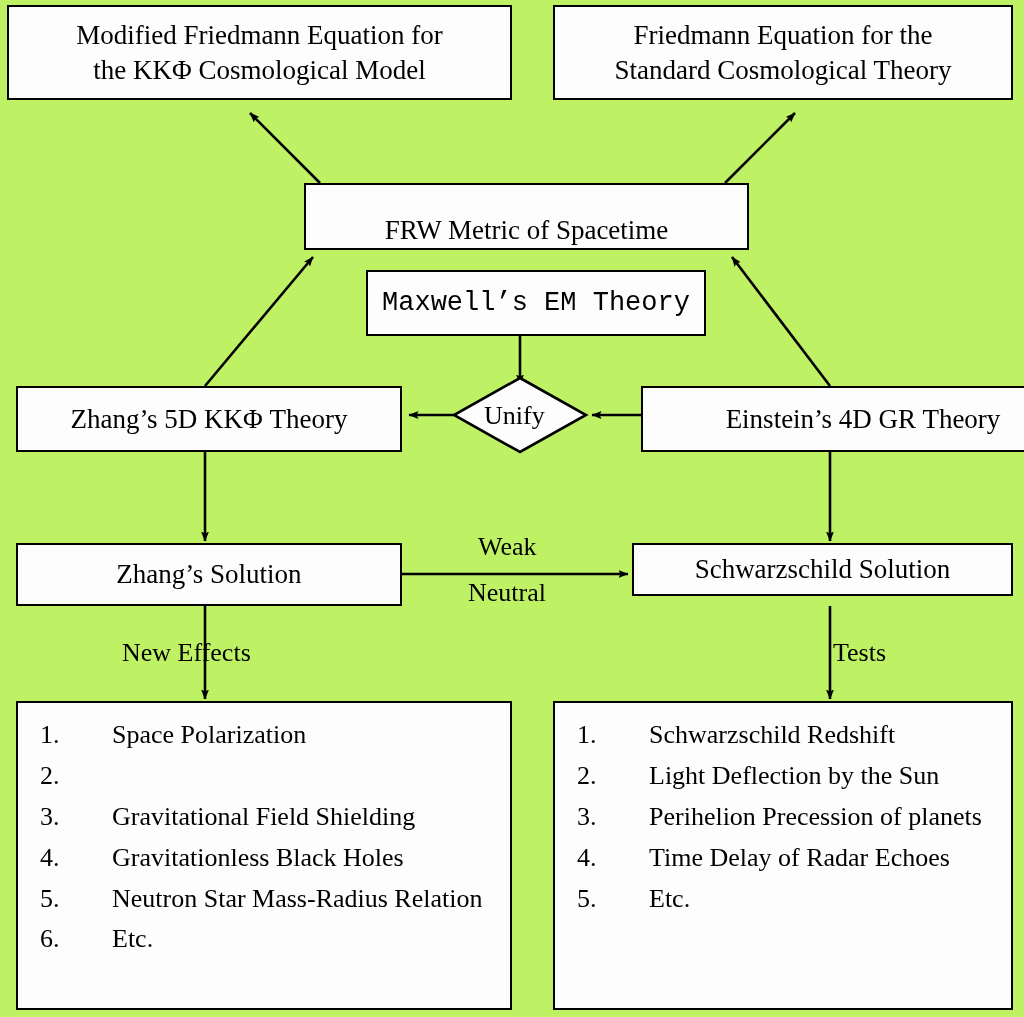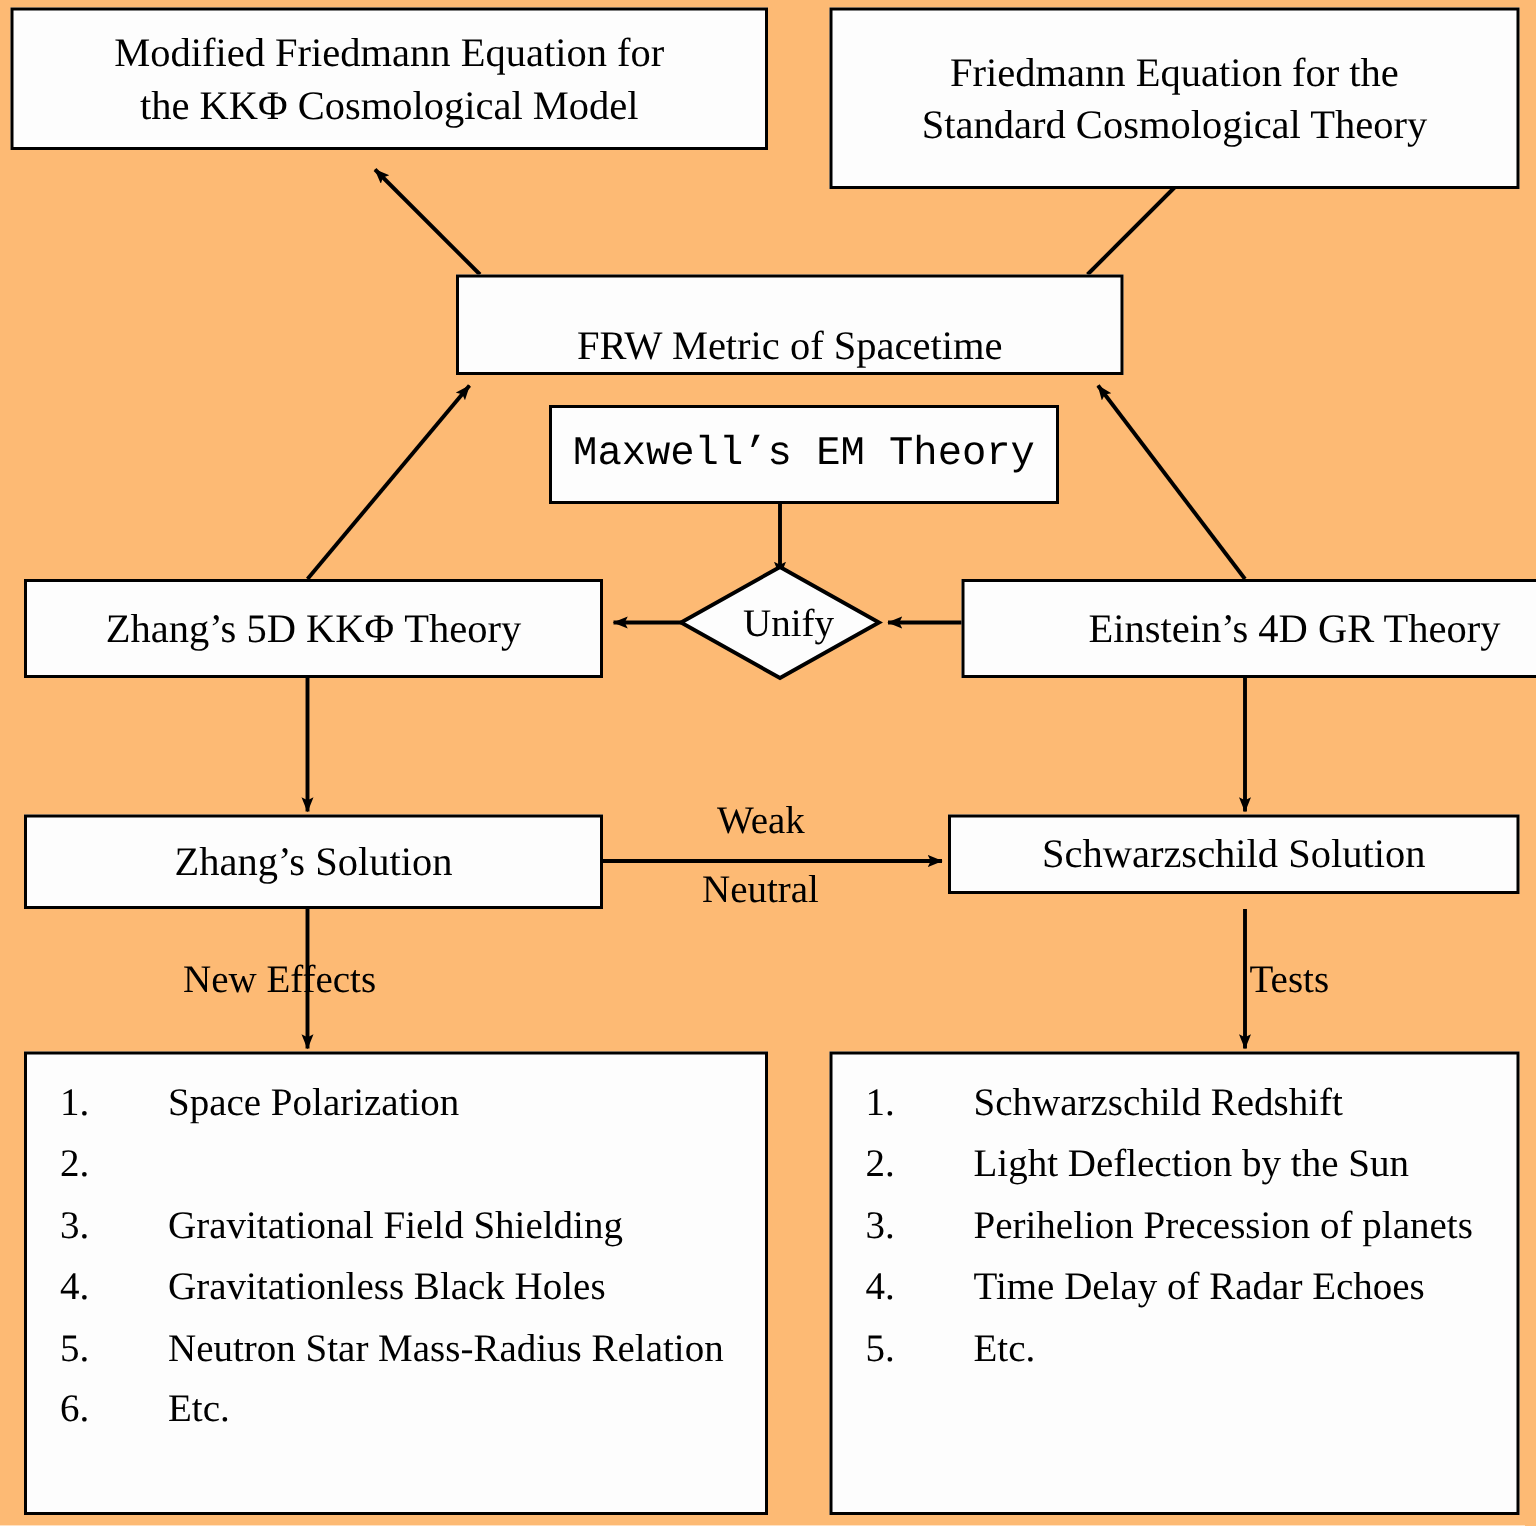--- a/index.html
+++ b/index.html
@@ -4,21 +4,21 @@
 <style>
   html, body {
     margin: 0;
     padding: 0;
     background: #ffffff;
   }
   #diagram-root {
     position: relative;
     width: 1024px;
     height: 1017px;
-    background: #fdba74;
+    background: #bef264;
     font-family: "Liberation Serif", "DejaVu Serif", serif;
     overflow: hidden;
   }
   #edge-layer {
     position: absolute;
     left: 0;
     top: 0;
     width: 1024px;
     height: 1017px;
     pointer-events: none;
@@ -115,40 +115,40 @@
     <path d="M830,606 L830,699" stroke="#000000" stroke-width="2.6" fill="none" marker-end="url(#arrowhead)"></path>
   </svg>
 
   <div class="node wide-title" style="left:7px; top:5px; width:505px; height:95px;">
     <div>
       <div>Modified Friedmann Equation for</div>
       <div>the KKΦ Cosmological Model</div>
     </div>
   </div>
 
-  <div class="node wide-title" style="left:553px; top:5px; width:460px; height:121px;">
+  <div class="node wide-title" style="left:553px; top:5px; width:460px; height:95px;">
     <div>
       <div>Friedmann Equation for the</div>
       <div>Standard Cosmological Theory</div>
     </div>
   </div>
 
   <div class="node single" style="left:304px; top:183px; width:445px; height:67px;align-items:flex-end;">
     <span>FRW Metric of Spacetime</span>
   </div>
 
   <div class="node single" style="left:366px; top:270px; width:340px; height:66px;font-family:Liberation Mono, monospace;">
     <span>Maxwell’s EM Theory</span>
   </div>
 
   <div class="node single" style="left:16px; top:386px; width:386px; height:66px;">
     <span>Zhang’s 5D KKΦ Theory</span>
   </div>
 
-  <div class="diamond-label" style="left:484px; top:401px; width:72px; text-align:right;">Unify</div>
+  <div class="diamond-label" style="left:484px; top:401px; width:72px; text-align:left;">Unify</div>
 
   <div class="node single" style="left:641px; top:386px; width:444px; height:66px;">
     <span>Einstein’s 4D GR Theory</span>
   </div>
 
   <div class="node single" style="left:16px; top:543px; width:386px; height:63px;">
     <span>Zhang’s Solution</span>
   </div>
 
   <div class="node single" style="left:632px; top:543px; width:381px; height:53px;">

